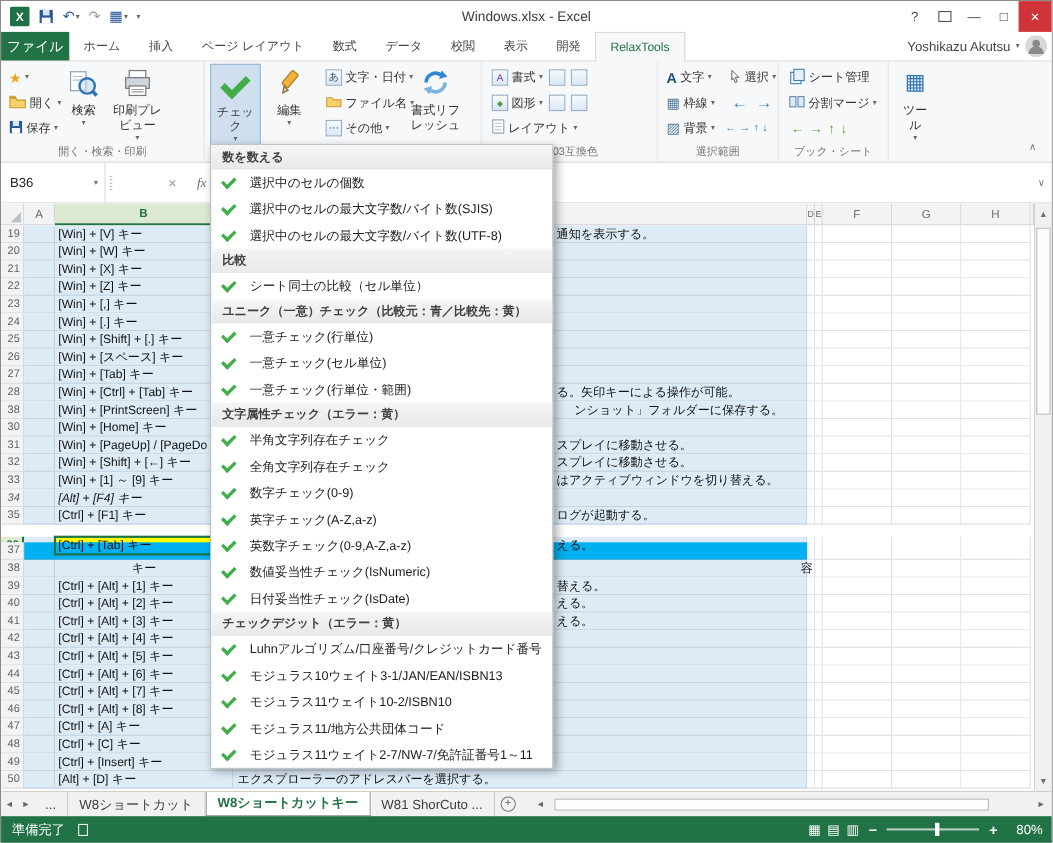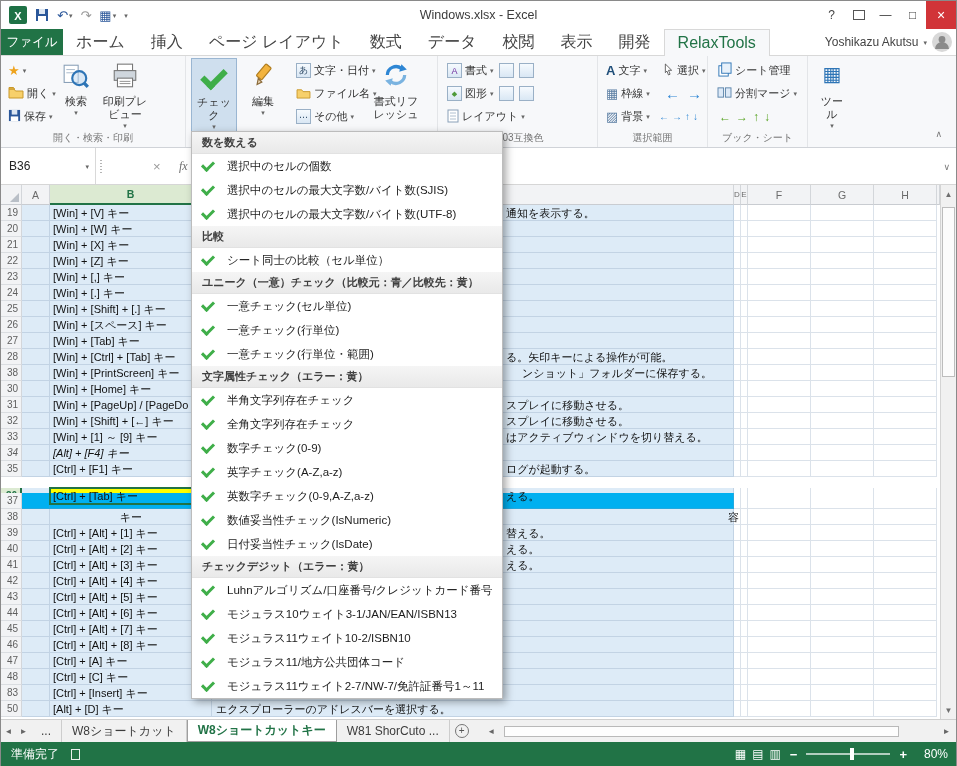--- a/index.html
+++ b/index.html
@@ -15,21 +15,21 @@
   .caret{font-size:7px;color:#666;line-height:1}
   .title{position:absolute;left:0;right:0;text-align:center;line-height:28px;font-size:12.5px;color:#3b3b3b;pointer-events:none}
   .wctrls{margin-left:auto;display:flex;height:100%;z-index:2}
   .wbtn{width:27px;height:100%;display:flex;align-items:center;justify-content:center;color:#444;font-size:12px}
   .boxic{width:12px;height:10px;border:1px solid #555;display:inline-block}
   .wbtn.close{width:30px;background:#d13438;color:#fff;font-size:14px}
 
   
   .tabrow{position:absolute;left:0;top:28px;width:955px;height:27px;background:#fff;border-bottom:1px solid #d8d8d8;display:flex;align-items:stretch}
   .tab-file{width:62px;background:#217346;color:#fff;text-align:center;line-height:26px;font-size:12.5px}
-  .rtab{padding:0 13px;line-height:26px;color:#444;font-size:16px;white-space:nowrap}
+  .rtab{padding:0 13px;line-height:26px;color:#444;font-size:11px;white-space:nowrap}
   .rtab.active{background:#f7f8fa;border:1px solid #d8d8d8;border-bottom:none;color:#217346;margin-bottom:-1px;z-index:2}
   .user{margin-left:auto;display:flex;align-items:center;gap:5px;padding-right:4px;color:#444;font-size:12px;white-space:nowrap}
   .avatar svg{display:block}
 
   
   .ribbon{position:absolute;left:0;top:55px;width:955px;height:92px;background:#f7f8fa;border-bottom:1px solid #d0d3d8}
   .grp{position:absolute;top:0;height:91px;border-right:1px solid #e3e5e8}
   .grp-label{position:absolute;bottom:2px;left:0;right:0;text-align:center;font-size:10px;color:#767676;white-space:nowrap}
   .sb{position:absolute;height:21px;display:flex;align-items:center;gap:3px;font-size:11px;color:#333;padding:0 3px;white-space:nowrap}
   .bl{position:absolute;top:2px;height:76px}
@@ -770,21 +770,21 @@
           <div class="cell" style="left: 49px; width: 162px; background: rgb(221, 235, 247);"></div>
           <div class="cell" style="left: 211px; width: 522px; background: rgb(221, 235, 247);"></div>
           <div class="cell" style="left: 733px; width: 7px; background: rgb(255, 255, 255);"></div>
           <div class="cell" style="left: 740px; width: 7px; background: rgb(255, 255, 255);"></div>
           <div class="cell" style="left: 747px; width: 63px; background: rgb(255, 255, 255);"></div>
           <div class="cell" style="left: 810px; width: 63px; background: rgb(255, 255, 255);"></div>
           <div class="cell" style="left: 873px; width: 63px; background: rgb(255, 255, 255);"></div>
           <span class="bt">[Ctrl] + [C] キー</span>
         </div>
         <div class="g-row" style="top: 480px;">
-          <div class="rn">83</div>
+          <div class="rn">49</div>
           <div class="cell" style="left: 21px; width: 28px; background: rgb(221, 235, 247);"></div>
           <div class="cell" style="left: 49px; width: 162px; background: rgb(221, 235, 247);"></div>
           <div class="cell" style="left: 211px; width: 522px; background: rgb(221, 235, 247);"></div>
           <div class="cell" style="left: 733px; width: 7px; background: rgb(255, 255, 255);"></div>
           <div class="cell" style="left: 740px; width: 7px; background: rgb(255, 255, 255);"></div>
           <div class="cell" style="left: 747px; width: 63px; background: rgb(255, 255, 255);"></div>
           <div class="cell" style="left: 810px; width: 63px; background: rgb(255, 255, 255);"></div>
           <div class="cell" style="left: 873px; width: 63px; background: rgb(255, 255, 255);"></div>
           <span class="bt">[Ctrl] + [Insert] キー</span>
         </div>
@@ -825,25 +825,25 @@
         <span class="m-label">選択中のセルの最大文字数/バイト数(UTF-8)</span>
       </div>
       <div class="m-header">比較</div>
       <div class="m-item">
         <span class="m-check"></span>
         <span class="m-label">シート同士の比較（セル単位）</span>
       </div>
       <div class="m-header">ユニーク（一意）チェック（比較元：青／比較先：黄）</div>
       <div class="m-item">
         <span class="m-check"></span>
+        <span class="m-label">一意チェック(行単位)</span>
+      </div>
+      <div class="m-item">
+        <span class="m-check"></span>
         <span class="m-label">一意チェック(セル単位)</span>
-      </div>
-      <div class="m-item">
-        <span class="m-check"></span>
-        <span class="m-label">一意チェック(行単位)</span>
       </div>
       <div class="m-item">
         <span class="m-check"></span>
         <span class="m-label">一意チェック(行単位・範囲)</span>
       </div>
       <div class="m-header">文字属性チェック（エラー：黄）</div>
       <div class="m-item">
         <span class="m-check"></span>
         <span class="m-label">半角文字列存在チェック</span>
       </div>

